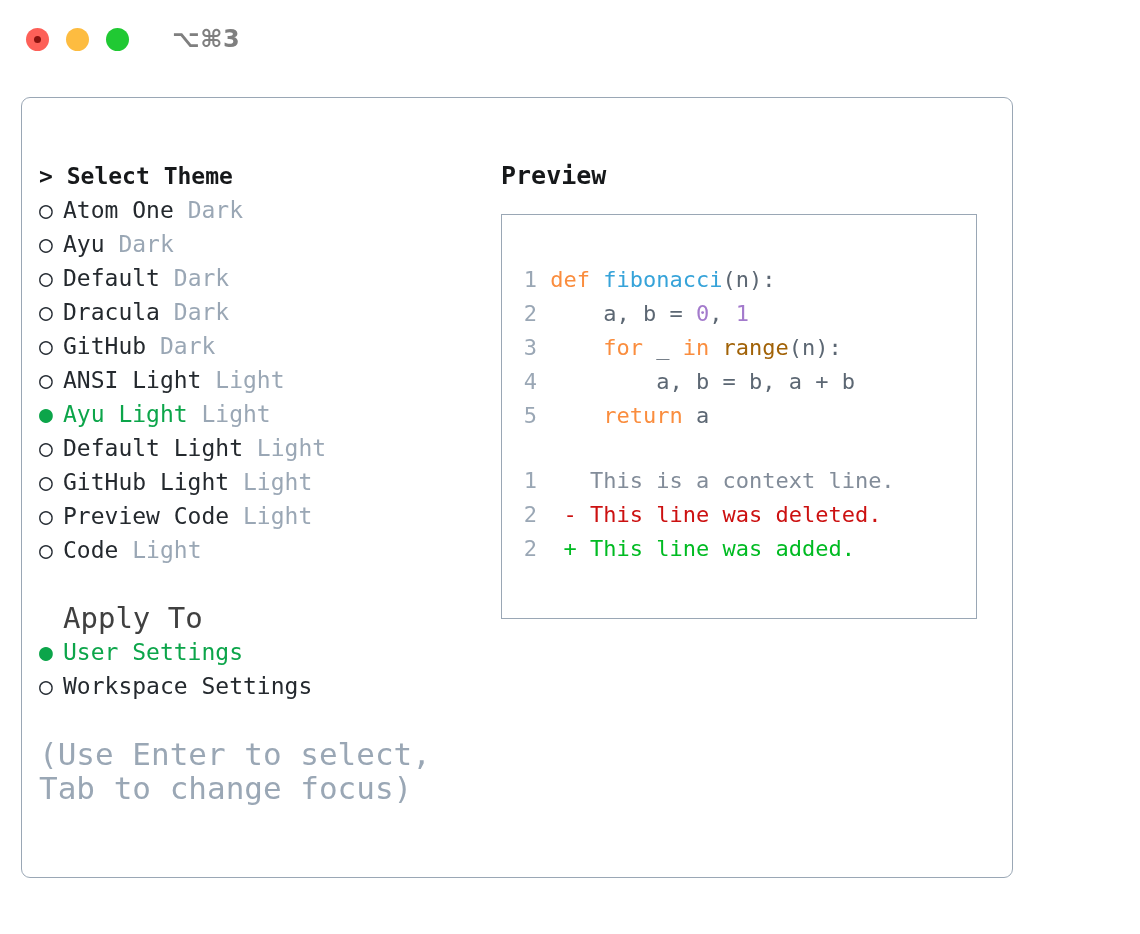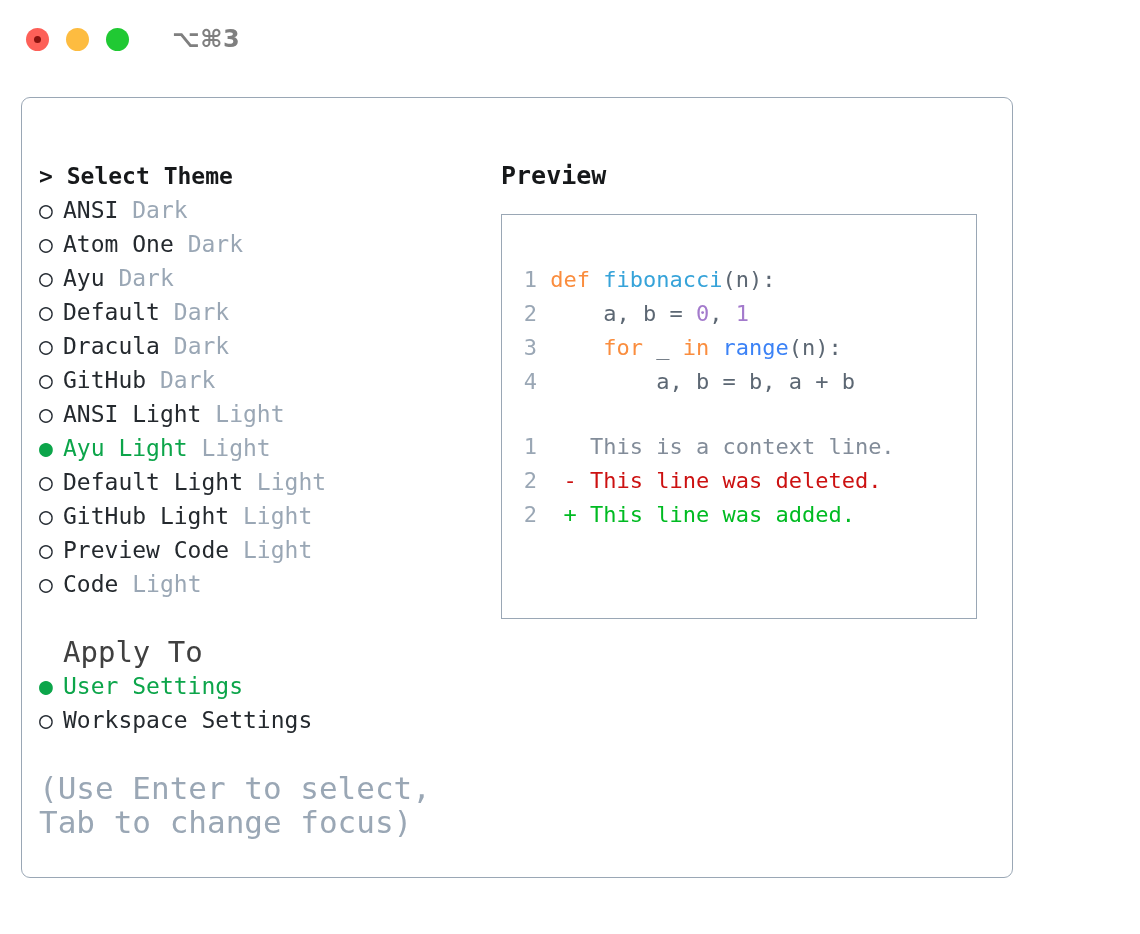--- a/index.html
+++ b/index.html
@@ -178,21 +178,21 @@
     display: inline-block;
     width: 30px;
     text-align: right;
     color: #9aa7b5;
   }
   .code-body { color: #5c6773; }
 
   .tok-keyword  { color: #fa8d3e; }
   .tok-function { color: #36a3d9; }
   .tok-number   { color: #a37acc; }
-  .tok-builtin  { color: #3b82f6; }
+  .tok-builtin  { color: #a16207; }
   .tok-plain    { color: #5c6773; }
 
   .diff-gap { height: 31px; }
 
   .diff-context { color: #828c99; }
   .diff-del     { color: #cc1111; }
   .diff-add     { color: #00bb22; text-align: right; }
 </style>
 </head>
 <body>
@@ -209,21 +209,20 @@
   </div>
 
   <div class="card">
     <div class="columns">
 
       <div class="left-col">
 
         <div class="line header-line"><span>&gt; </span><span>Select Theme</span></div>
 
         <div id="theme-list">
-            <div class="line"><span class="marker bullet-empty">○</span><span class="theme-name">ANSI</span><span class="theme-kind"> Dark</span></div>
             <div class="line"><span class="marker bullet-empty">○</span><span class="theme-name">Atom One</span><span class="theme-kind"> Dark</span></div>
             <div class="line"><span class="marker bullet-empty">○</span><span class="theme-name">Ayu</span><span class="theme-kind"> Dark</span></div>
             <div class="line"><span class="marker bullet-empty">○</span><span class="theme-name">Default</span><span class="theme-kind"> Dark</span></div>
             <div class="line"><span class="marker bullet-empty">○</span><span class="theme-name">Dracula</span><span class="theme-kind"> Dark</span></div>
             <div class="line"><span class="marker bullet-empty">○</span><span class="theme-name">GitHub</span><span class="theme-kind"> Dark</span></div>
             <div class="line"><span class="marker bullet-empty">○</span><span class="theme-name">ANSI Light</span><span class="theme-kind"> Light</span></div>
             <div class="line"><span class="marker bullet-full">●</span><span class="theme-name selected">Ayu Light</span><span class="theme-kind"> Light</span></div>
             <div class="line"><span class="marker bullet-empty">○</span><span class="theme-name">Default Light</span><span class="theme-kind"> Light</span></div>
             <div class="line"><span class="marker bullet-empty">○</span><span class="theme-name">GitHub Light</span><span class="theme-kind"> Light</span></div>
             <div class="line"><span class="marker bullet-empty">○</span><span class="theme-name">Preview Code</span><span class="theme-kind"> Light</span></div>
@@ -244,20 +243,21 @@
 
       <div class="right-col">
         <div class="preview-title">Preview</div>
 
         <div class="preview-box">
           <div id="code-block">
               <div class="code-line"><span class="lineno">1</span><span class="code-body"> <span class="tok-keyword">def </span><span class="tok-function">fibonacci</span><span class="tok-plain">(n):</span></span></div>
               <div class="code-line"><span class="lineno">2</span><span class="code-body"> <span class="tok-plain">    a, b = </span><span class="tok-number">0</span><span class="tok-plain">, </span><span class="tok-number">1</span></span></div>
               <div class="code-line"><span class="lineno">3</span><span class="code-body"> <span class="tok-plain">    </span><span class="tok-keyword">for</span><span class="tok-plain"> _ </span><span class="tok-keyword">in</span><span class="tok-plain"> </span><span class="tok-builtin">range</span><span class="tok-plain">(n):</span></span></div>
               <div class="code-line"><span class="lineno">4</span><span class="code-body"> <span class="tok-plain">        a, b = b, a + b</span></span></div>
+              <div class="code-line"><span class="lineno">5</span><span class="code-body"> <span class="tok-plain">    </span><span class="tok-keyword">return</span><span class="tok-plain"> a</span></span></div>
             </div>
           <div class="diff-gap"></div>
           <div id="diff-block">
               <div class="code-line"><span class="lineno">1</span><span class="diff-context">    This is a context line.</span></div>
               <div class="code-line"><span class="lineno">2</span><span class="diff-del">  - This line was deleted.</span></div>
               <div class="code-line"><span class="lineno">2</span><span class="diff-add">  + This line was added.</span></div>
             </div>
         </div>
       </div>
 

